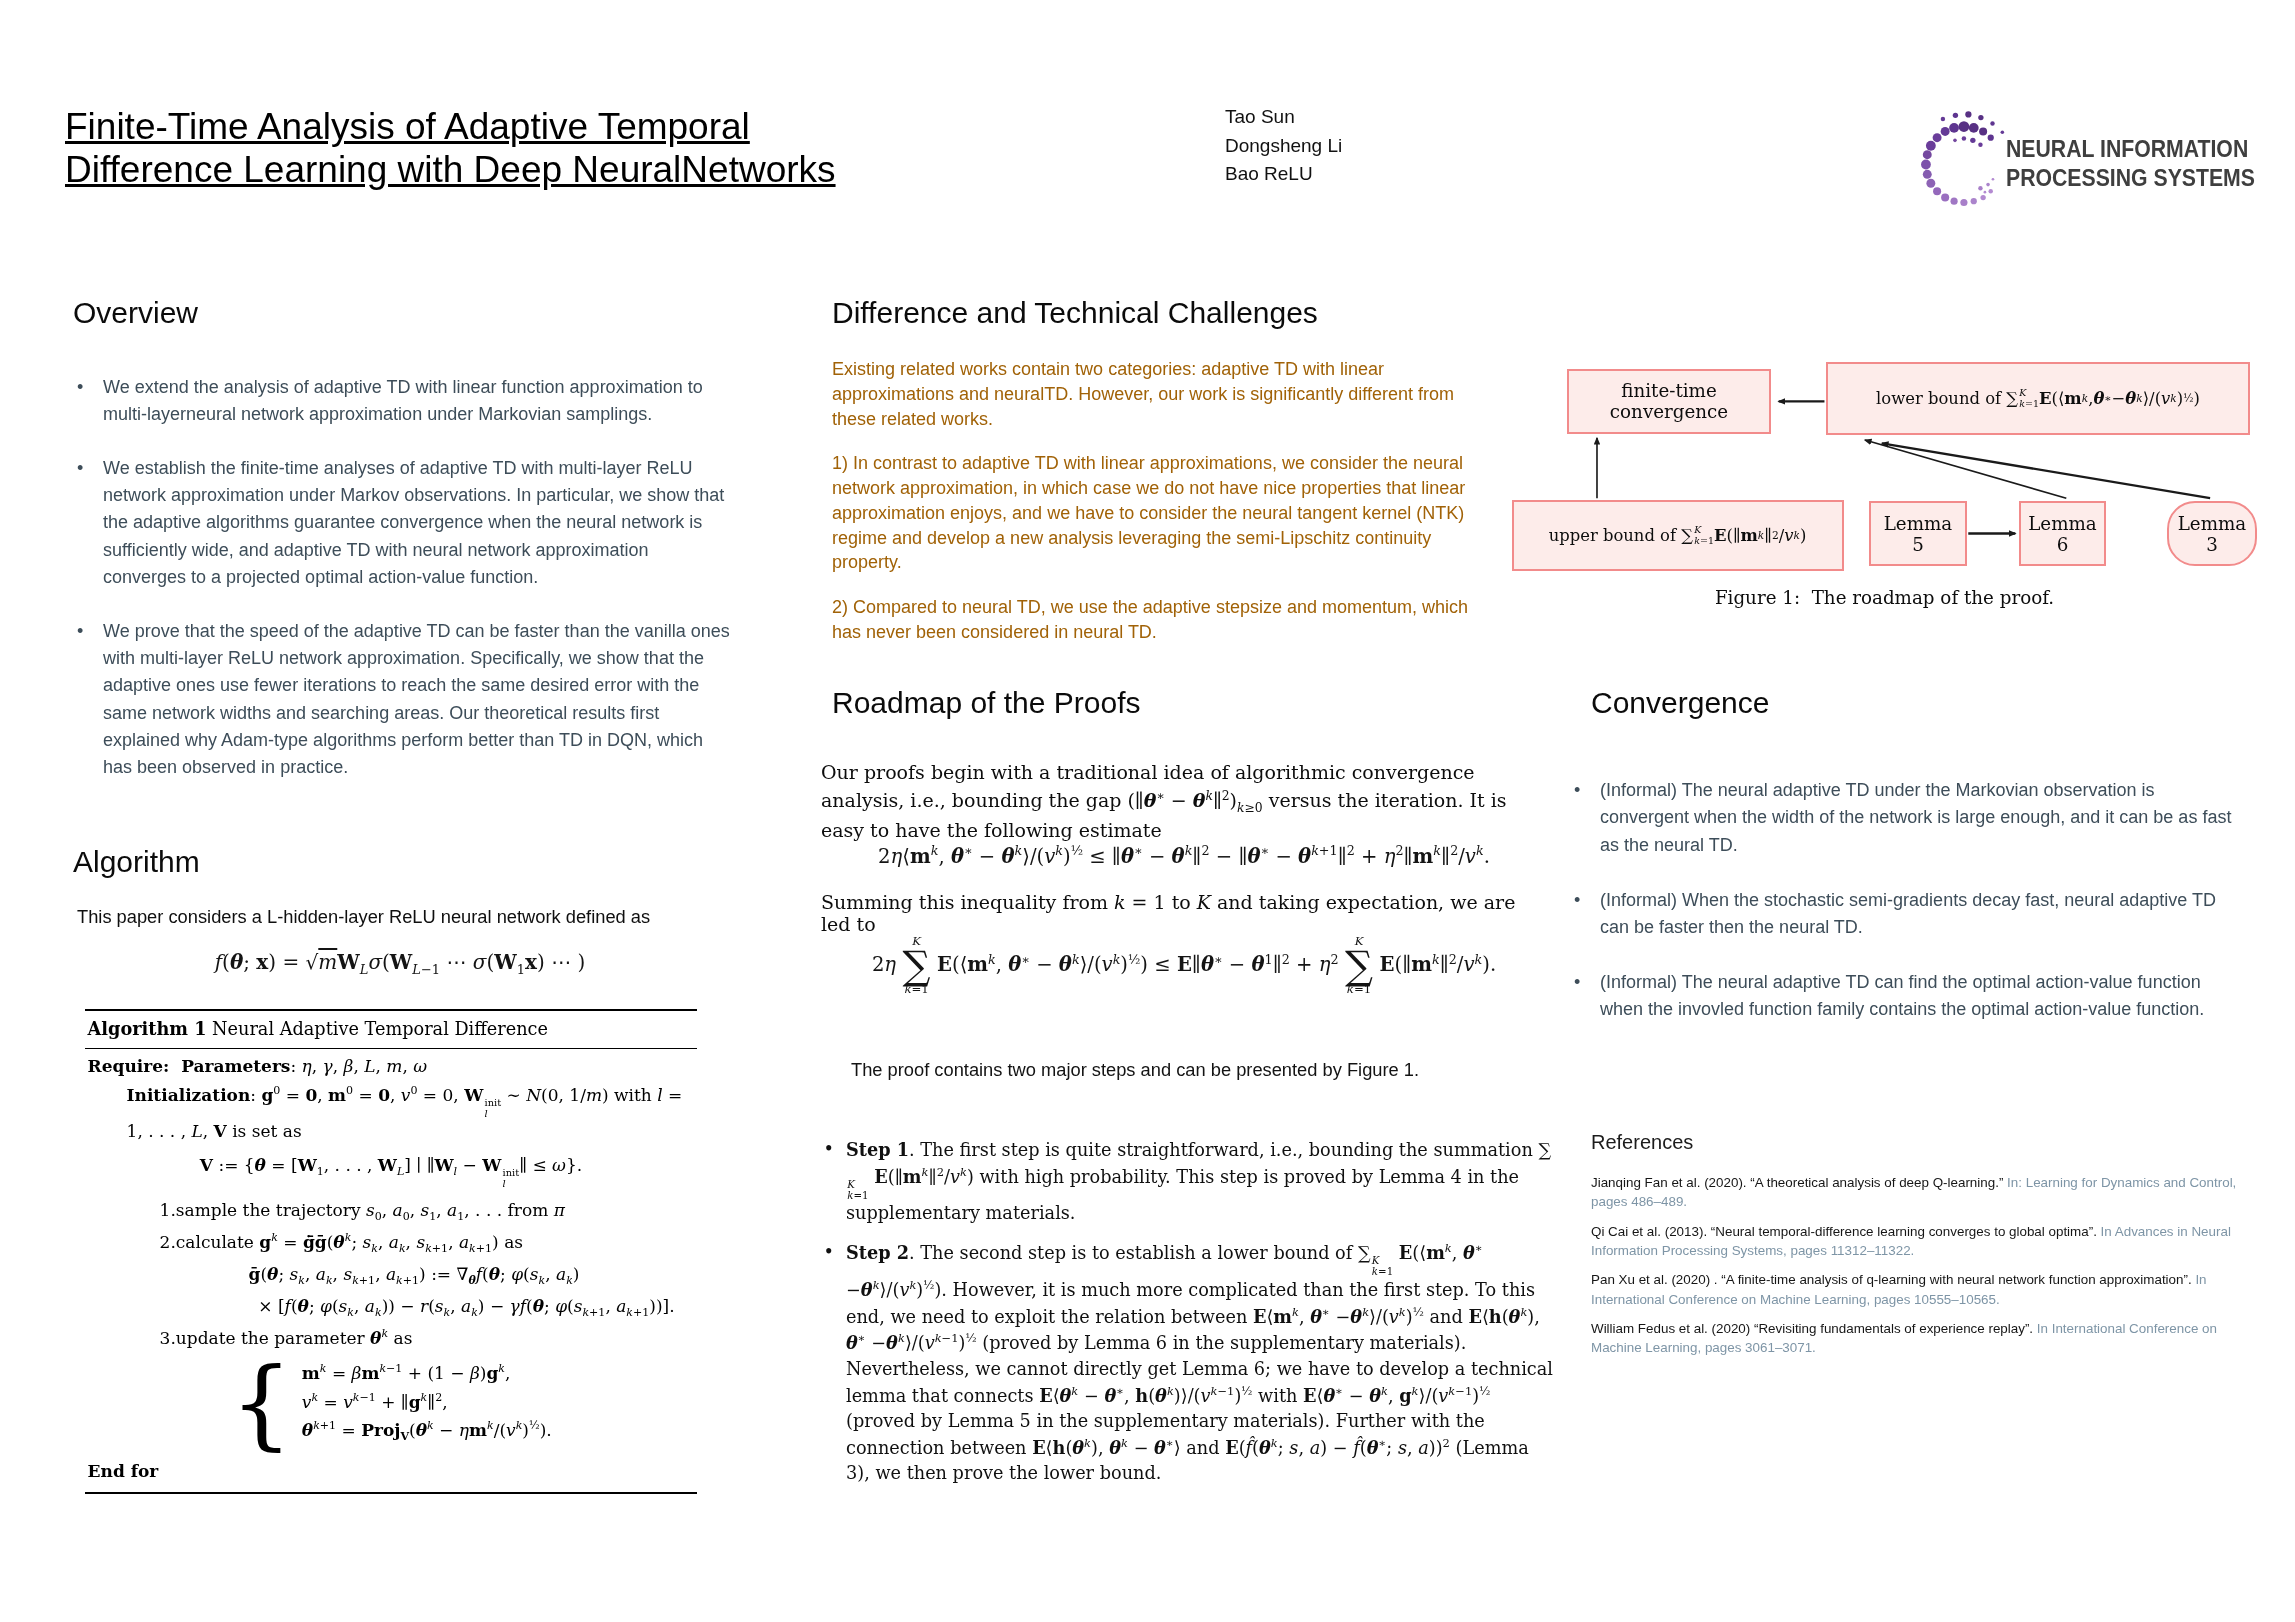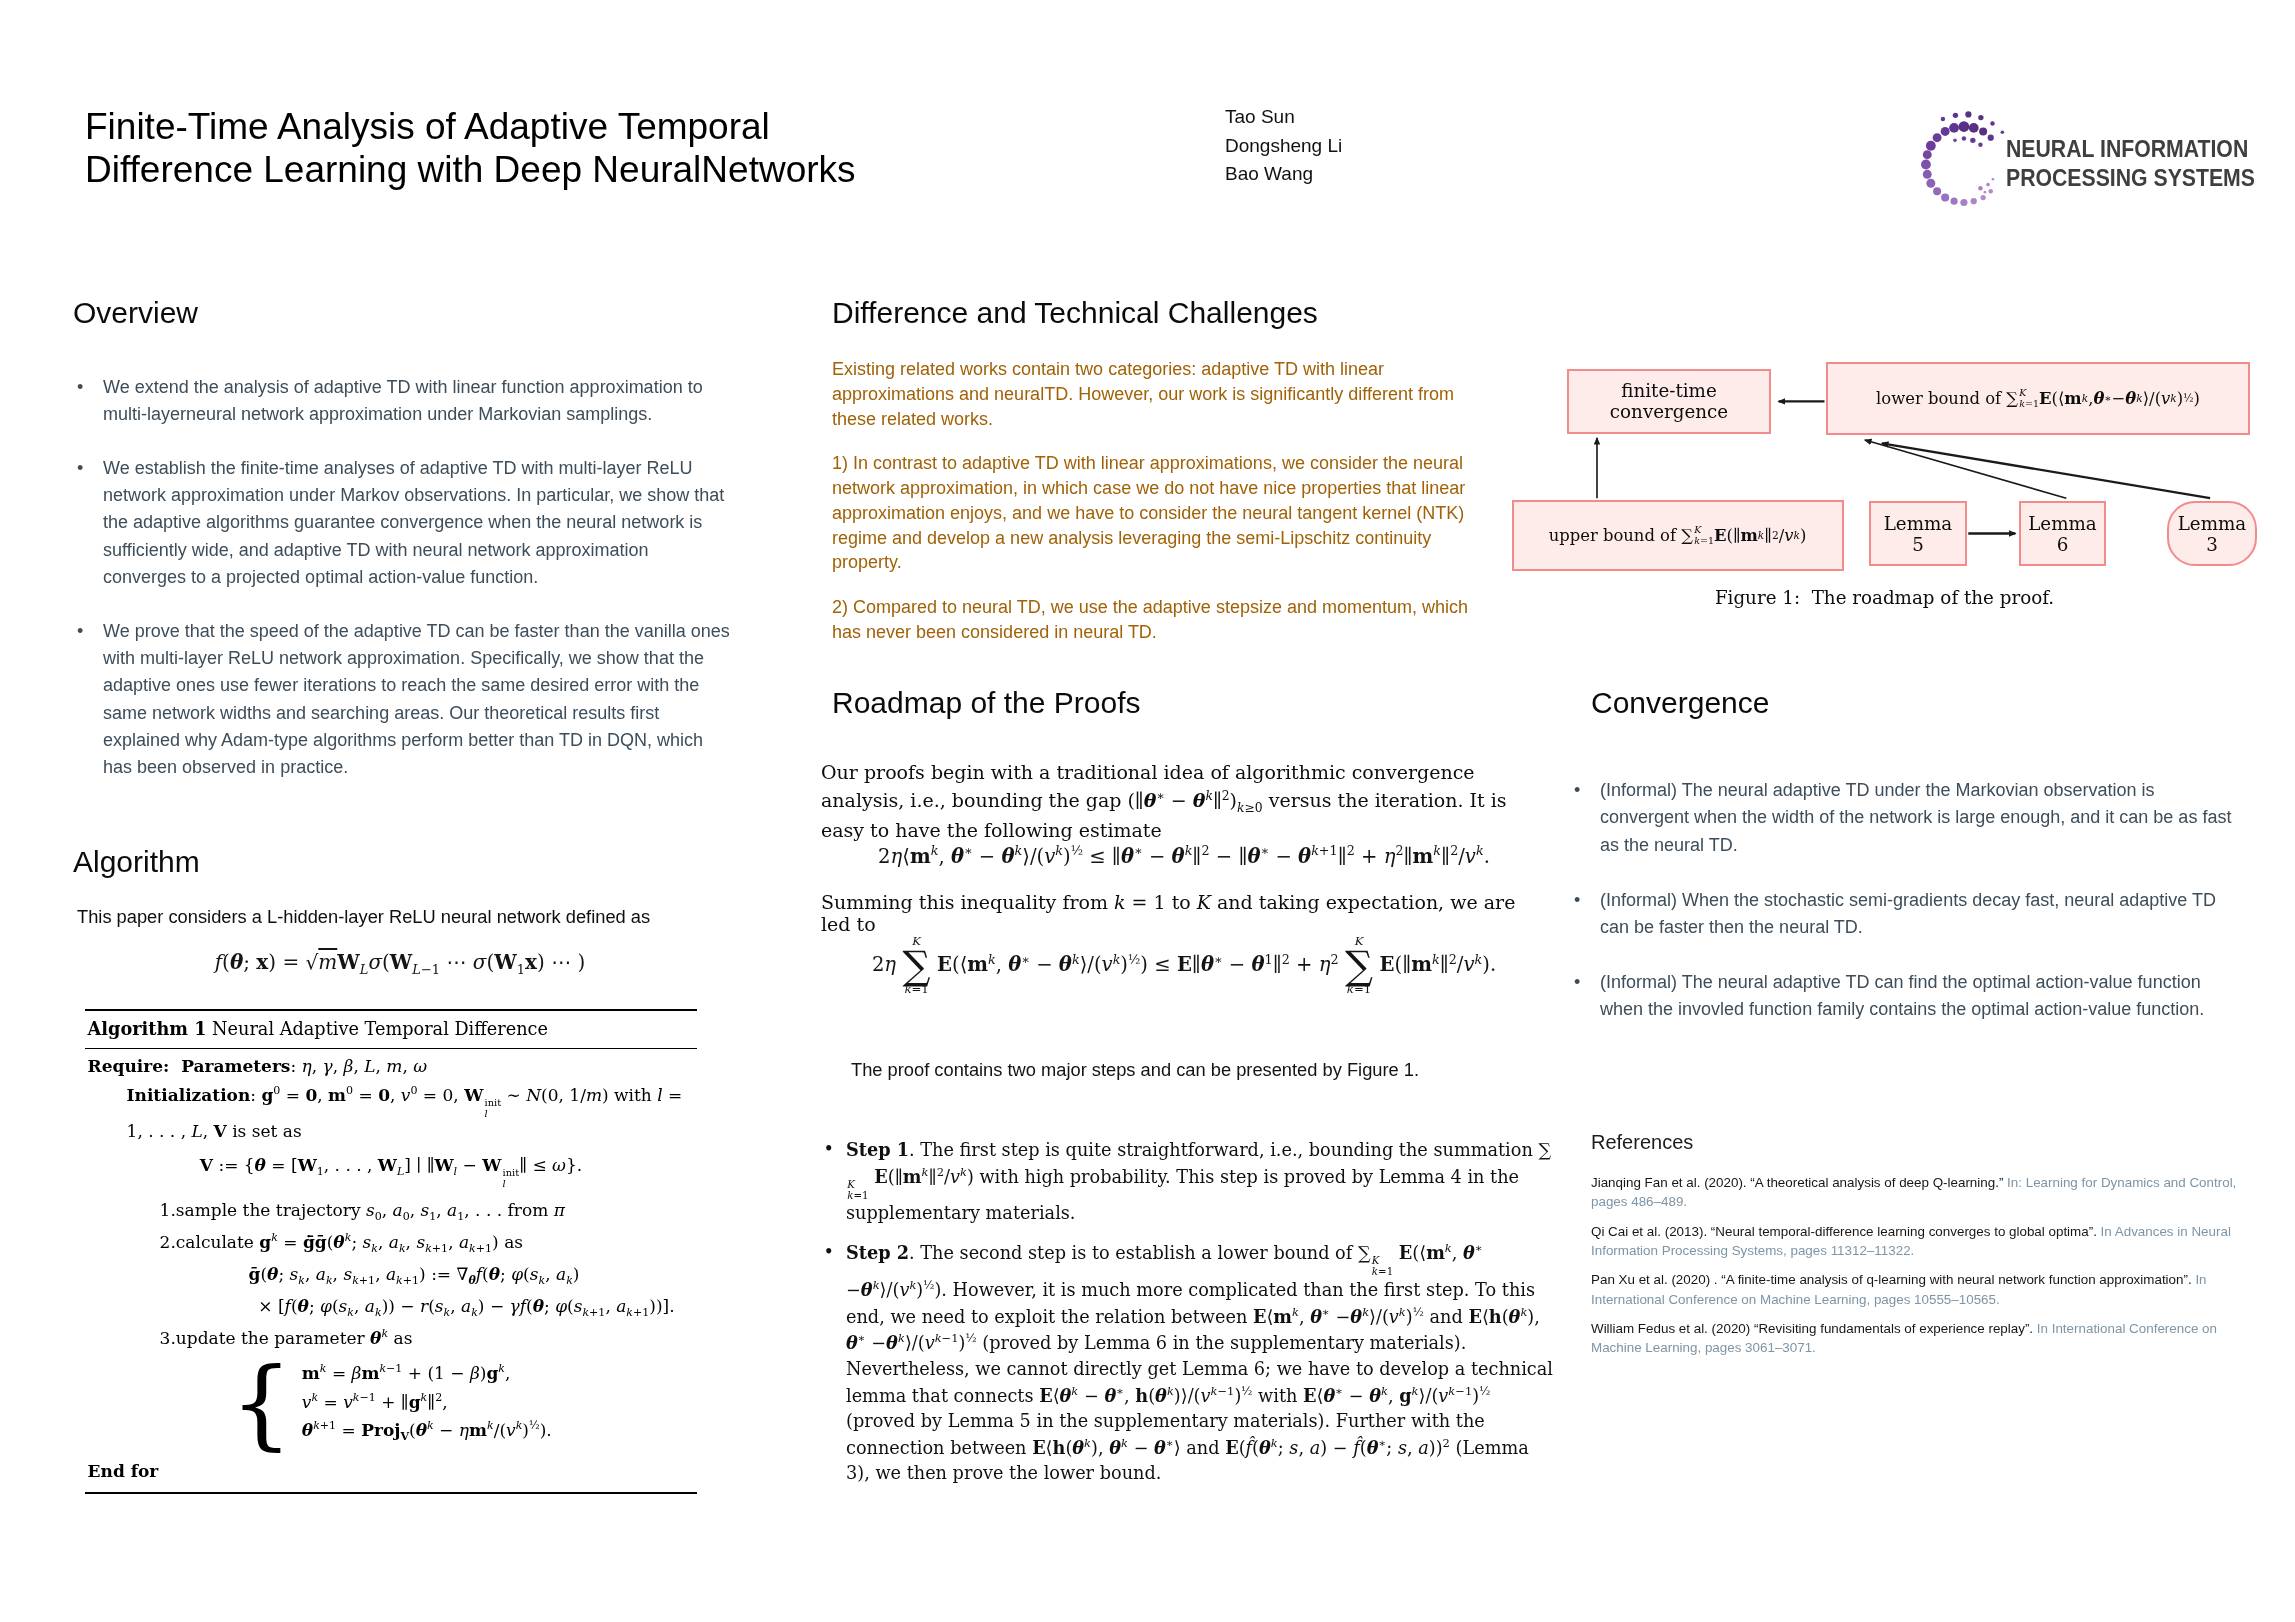--- a/index.html
+++ b/index.html
@@ -65,29 +65,29 @@
 
   
   .refs{margin:0;padding:0;list-style:none;font-size:13.4px;line-height:1.45;width:667px;}
   .refs li{margin-bottom:9.8px;}
   .ref-main{color:#161616;}
   .ref-venue{color:#7e95a6;}
 </style>
 </head>
 <body>
 
-<div class="abs title" style="left:85px;top:105px;width:1112px;">
+<div class="abs title" style="left:65px;top:105px;width:1112px;text-decoration:underline;">
   <div>Finite-Time Analysis of Adaptive Temporal</div>
   <div>Difference Learning with Deep NeuralNetworks</div>
 </div>
 
 <div class="abs authors" style="left:1225px;top:103px;">
   <div>Tao Sun</div>
   <div>Dongsheng Li</div>
-  <div>Bao Wang</div>
+  <div>Bao ReLU</div>
 </div>
 
 <div class="abs logo" style="left:1917px;top:79px;width:366px;height:170px;">
   <svg width="121" height="167" viewBox="0 0 200 280" aria-hidden="true">
 
     <circle cx="165" cy="80" r="7" fill="#5e3590"></circle>
     <circle cx="148" cy="66" r="9" fill="#583184"></circle>
     <circle cx="127" cy="58" r="11" fill="#583184"></circle>
     <circle cx="105" cy="55" r="12" fill="#583184"></circle>
     <circle cx="83" cy="58" r="11" fill="#5e3590"></circle>

